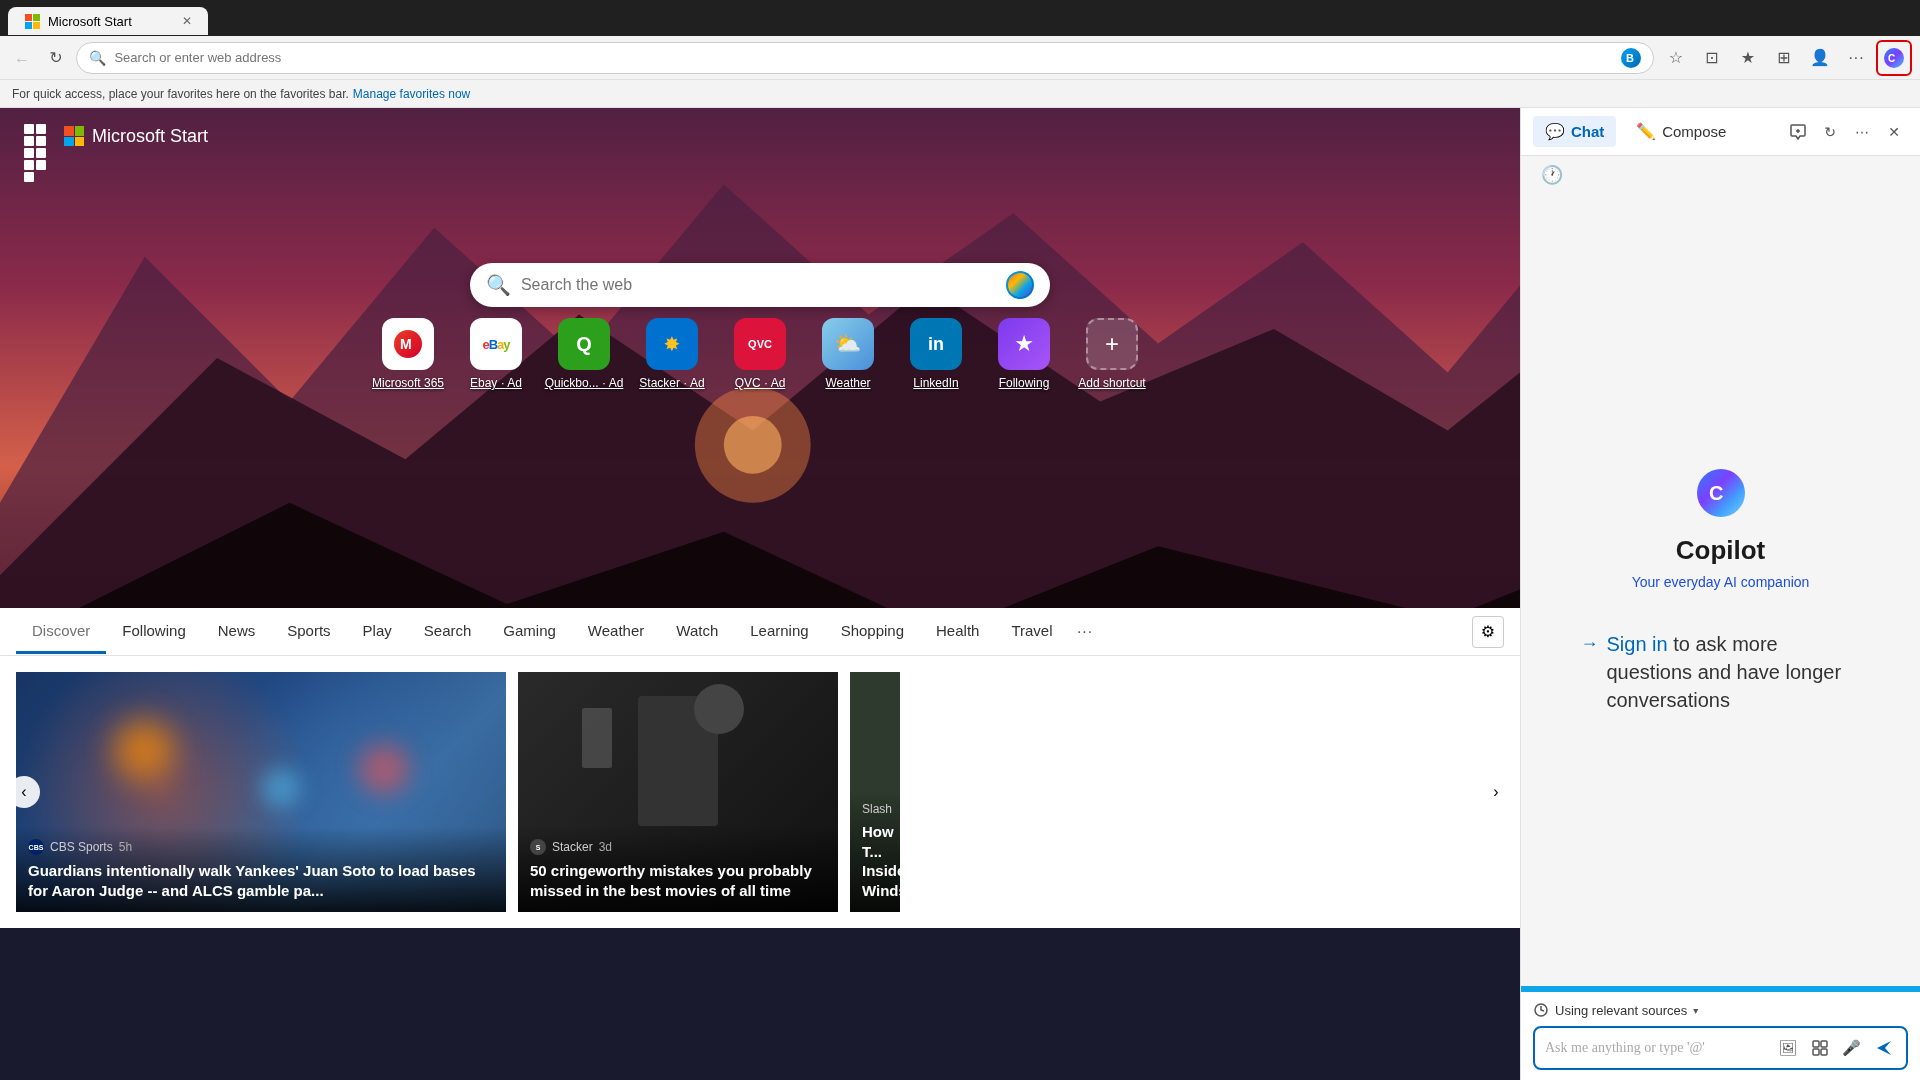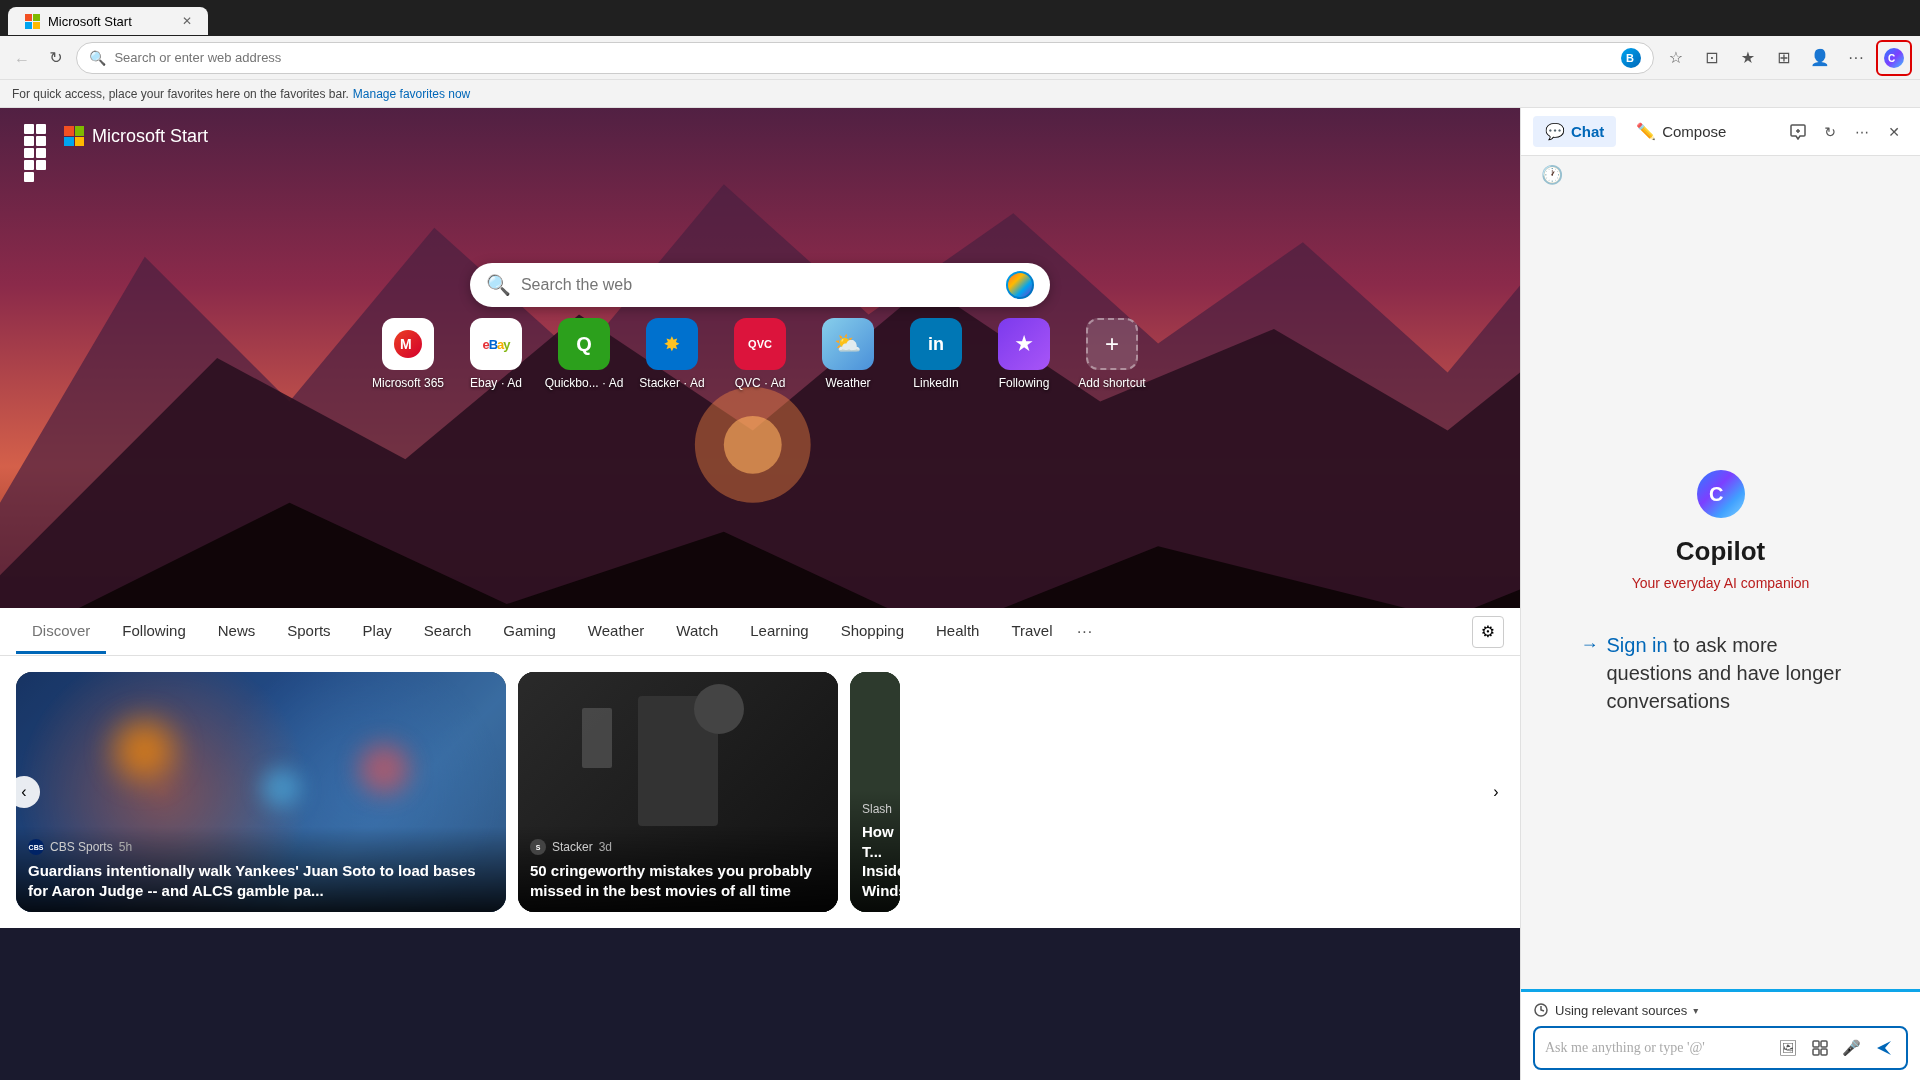--- a/index.html
+++ b/index.html
@@ -40,35 +40,35 @@
     
     .hero-search { position: absolute; top: 155px; left: 50%; transform: translateX(-50%); width: 580px; }
     .hero-search-box { display: flex; align-items: center; background: white; border-radius: 24px; padding: 8px 16px; gap: 10px; box-shadow: 0 2px 12px rgba(0,0,0,0.3); }
     .hero-search-box input { flex: 1; border: none; outline: none; font-size: 16px; color: #333; }
     .bing-icon { width: 28px; height: 28px; background: linear-gradient(135deg, #00a4ef, #0067b8); border-radius: 50%; display: flex; align-items: center; justify-content: center; color: white; font-size: 14px; font-weight: bold; }
 
     
     .shortcuts { position: absolute; top: 210px; left: 50%; transform: translateX(-50%); display: flex; gap: 8px; align-items: center; justify-content: center; }
     .shortcut-item { display: flex; flex-direction: column; align-items: center; gap: 6px; cursor: pointer; width: 80px; }
     .shortcut-icon { width: 52px; height: 52px; border-radius: 12px; display: flex; align-items: center; justify-content: center; font-size: 22px; background: white; overflow: hidden; }
-    .shortcut-label { color: white; font-size: 12px; text-shadow: 0 1px 3px rgba(0,0,0,0.8); text-align: left; }
+    .shortcut-label { color: white; font-size: 12px; text-shadow: 0 1px 3px rgba(0,0,0,0.8); text-align: left; text-decoration: underline; }
     .add-shortcut { background: rgba(255,255,255,0.2); }
 
     
     .news-nav { background: white; border-bottom: 1px solid #e0e0e0; display: flex; align-items: center; padding: 0 16px; height: 48px; position: sticky; top: 0; z-index: 10; }
     .news-nav-tab { padding: 12px 16px; font-size: 15px; color: #333; cursor: pointer; border-bottom: 3px solid transparent; white-space: nowrap; }
     .news-nav-tab.active { color: #737373; border-bottom-color: #0067b8; font-weight: 400; }
     .nav-more { padding: 12px 8px; cursor: pointer; color: #555; }
     .nav-filter { margin-left: auto; width: 32px; height: 32px; background: transparent; border: 1px solid #ccc; border-radius: 4px; cursor: pointer; display: flex; align-items: center; justify-content: center; }
 
     
     .news-section { background: white; padding: 16px; }
     .news-carousel { position: relative; overflow: hidden; }
     .news-cards { display: flex; gap: 12px; }
-    .news-card { border-radius: 16px; overflow: hidden; background: #222; color: white; position: relative; flex-shrink: 0; }
+    .news-card { border-radius: 0; overflow: hidden; background: #222; color: white; position: relative; flex-shrink: 0; }
     .news-card.main { width: 490px; height: 240px; }
     .news-card.secondary { width: 320px; height: 240px; }
     .news-card-overlay { position: absolute; bottom: 0; left: 0; right: 0; padding: 12px; background: linear-gradient(to top, rgba(0,0,0,0.85) 0%, transparent 100%); }
     .news-card-source { display: flex; align-items: center; gap: 6px; margin-bottom: 6px; }
     .source-logo { width: 16px; height: 16px; border-radius: 50%; background: #555; }
     .source-name { font-size: 12px; color: #ccc; }
     .source-time { font-size: 12px; color: #aaa; }
     .news-card-title { font-size: 15px; font-weight: 600; line-height: 1.3; color: white; }
     .carousel-btn { position: absolute; top: 50%; transform: translateY(-50%); width: 32px; height: 32px; background: rgba(255,255,255,0.9); border: none; border-radius: 50%; cursor: pointer; font-size: 16px; display: flex; align-items: center; justify-content: center; z-index: 5; }
     .carousel-btn.prev { left: -8px; }
@@ -79,21 +79,21 @@
     .copilot-header { background: white; padding: 8px 12px; border-bottom: 1px solid #e0e0e0; display: flex; align-items: center; gap: 8px; height: 48px; }
     .copilot-tab { display: flex; align-items: center; gap: 6px; padding: 6px 12px; font-size: 15px; cursor: pointer; border-radius: 4px; color: #333; }
     .copilot-tab.active { background: #e8f0fe; color: #0067b8; font-weight: 600; }
     .copilot-header-actions { margin-left: auto; display: flex; gap: 4px; }
     .copilot-action-btn { width: 28px; height: 28px; border: none; background: transparent; cursor: pointer; border-radius: 4px; display: flex; align-items: center; justify-content: center; color: #555; font-size: 14px; }
 
     .copilot-body { flex: 1; display: flex; flex-direction: column; align-items: center; justify-content: center; padding: 20px; text-align: center; }
 
     .copilot-signin { display: flex; align-items: center; gap: 8px; color: #0067b8; font-size: 14px; cursor: pointer; margin-top: 30px; }
 
-    .copilot-footer { background: white; border-top: 3px solid #0ea5e9; padding: 10px 12px; }
+    .copilot-footer { background: white; border-top: 6px solid #0ea5e9; padding: 10px 12px; }
     .relevant-sources { display: flex; align-items: center; gap: 6px; font-size: 13px; color: #333; margin-bottom: 8px; cursor: pointer; }
     .relevant-sources-chevron { font-size: 10px; color: #555; }
     .chat-input { display: flex; align-items: center; border: 2px solid #0067b8; border-radius: 8px; padding: 8px 10px; background: white; }
     .chat-input input { flex: 1; border: none; outline: none; font-size: 14px; color: #333; font-family: Liberation Serif, serif; }
     .chat-input input::placeholder { color: #aaa; }
     .chat-input-icons { display: flex; gap: 8px; align-items: center; }
     .chat-input-icon { width: 24px; height: 24px; cursor: pointer; color: #555; font-size: 15px; display: flex; align-items: center; justify-content: center; }
     .chat-send { width: 24px; height: 24px; cursor: pointer; color: #0067b8; font-size: 15px; display: flex; align-items: center; justify-content: center; }
 
     
@@ -440,21 +440,21 @@
               <stop offset="40%" stop-color="#7c40ff"></stop>
               <stop offset="70%" stop-color="#40a0ff"></stop>
               <stop offset="100%" stop-color="#80d0ff"></stop>
             </linearGradient>
           </defs>
           <circle cx="26" cy="26" r="24" fill="url(#copilot-logo-grad)"></circle>
           <text x="14" y="33" fill="white" font-size="20" font-weight="bold">C</text>
         </svg>
       </div>
       <h2 style="font-size:26px;font-weight:600;color:#1a1a1a;margin-bottom:8px;">Copilot</h2>
-      <p style="font-size:14px;color:#b91c1c;">Your everyday AI companion</p>
+      <p style="font-size:14px;color:#1d4ed8;">Your everyday AI companion</p>
 
       <div class="copilot-signin" style="margin-top:40px;display:flex;align-items:flex-start;gap:8px;max-width:280px;text-align:left;">
         <span style="color:#0067b8;font-size:18px;margin-top:1px;">→</span>
         <span style="font-size:20px;color:#333;line-height:1.4;">
           <span style="color:#0067b8;cursor:pointer;">Sign in</span>
           <span>to ask more questions and have longer conversations</span>
         </span>
       </div>
     </div>
 

